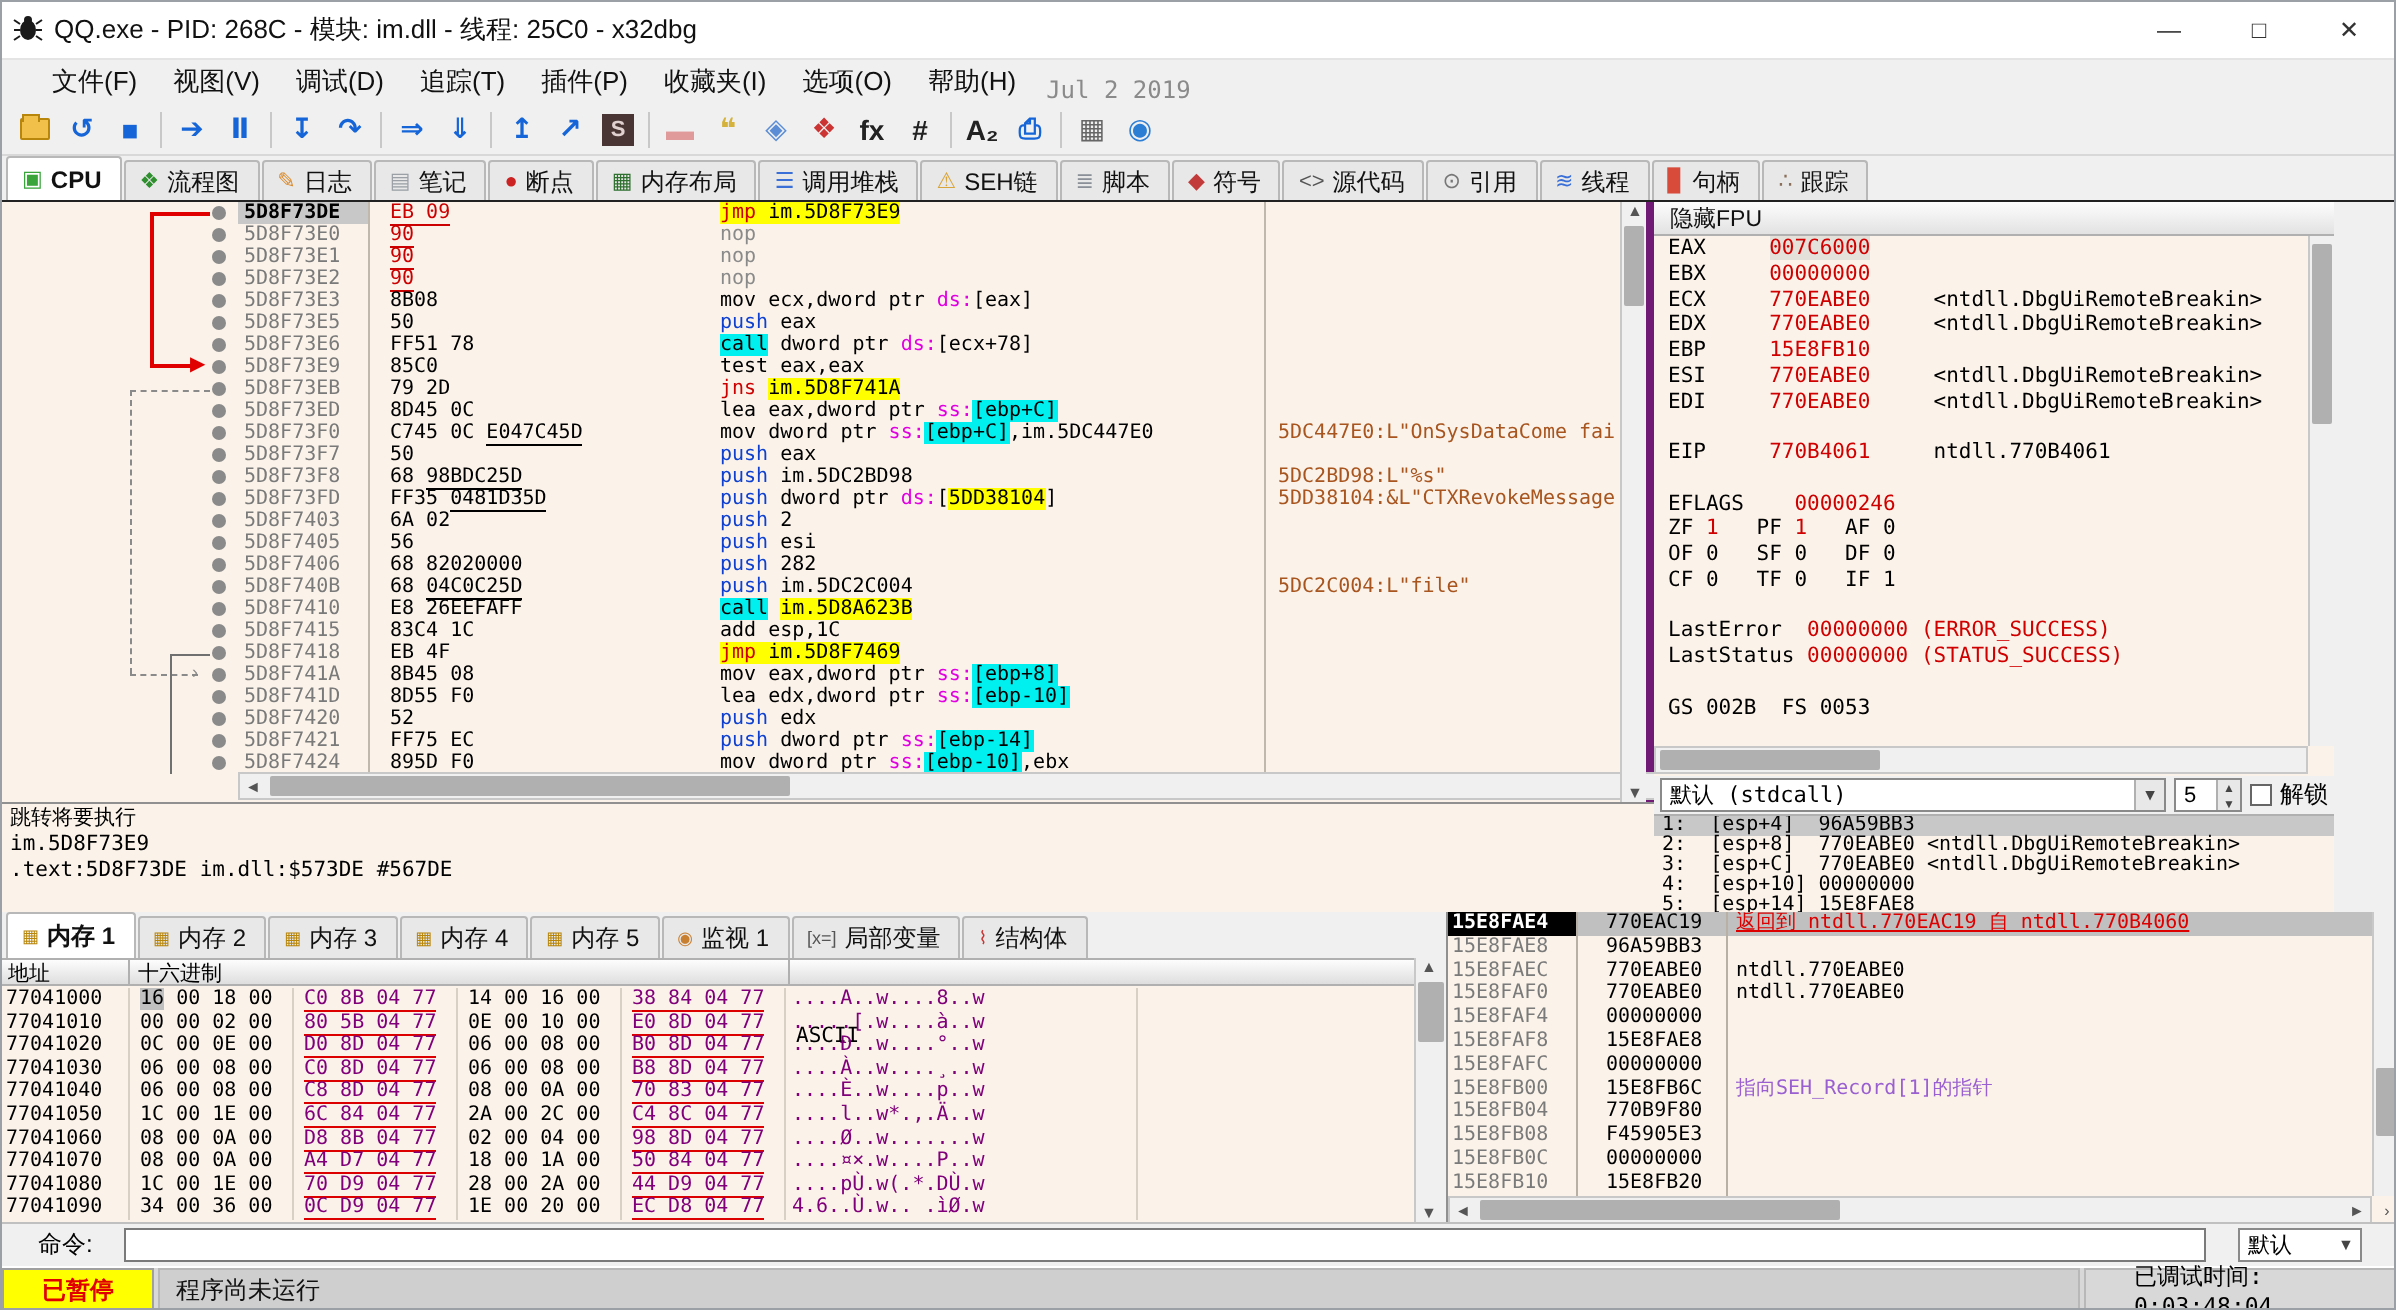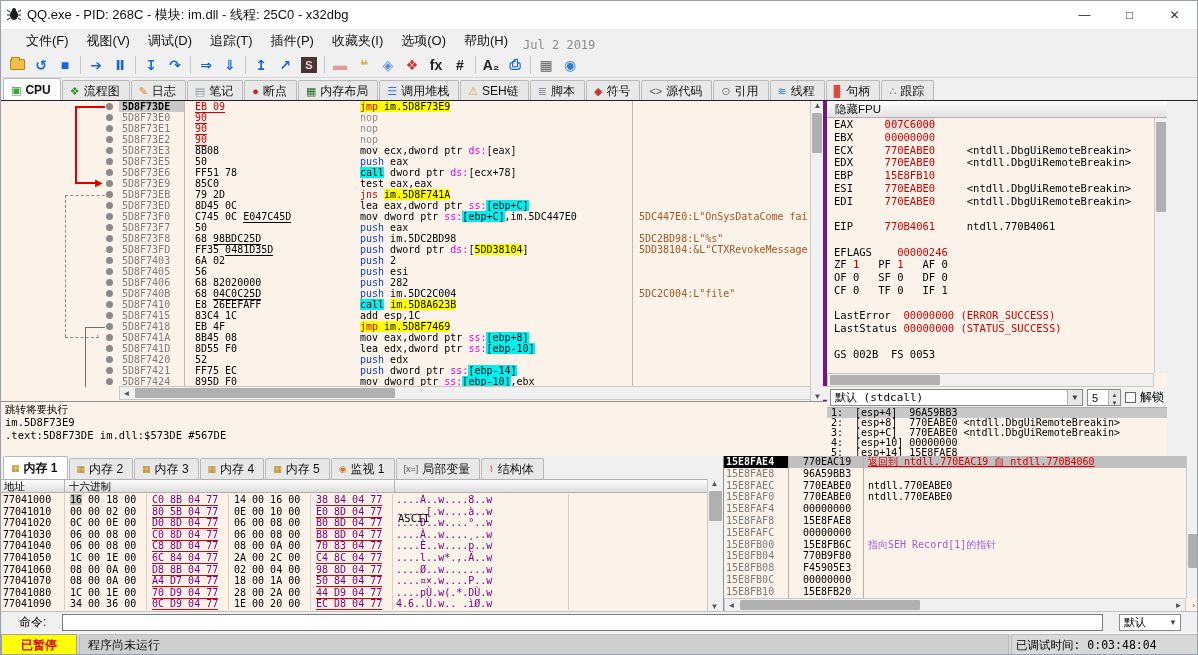--- a/index.html
+++ b/index.html
@@ -131,21 +131,21 @@
 
   
   #cmdbar { position:absolute; top:610px; left:0; width:1198px; height:22px; background:#f0f0f0; border-top:1px solid #c0c0c0; display:flex; align-items:center; padding:0 18px; gap:16px; }
   #cmd-label { font-size:12px; }
   #cmd-input { flex:1; height:17px; background:#fff; border:1px solid #7a7a7a; font-family:"DejaVu Sans Mono",monospace; font-size:11px; padding:0 3px; }
   #cmd-profile { width:62px; height:17px; background:#fff; border:1px solid #8a8a8a; display:flex; align-items:center; font-size:11px; padding-left:4px; }
   #cmd-profile .dd { margin-left:auto; width:14px; text-align:center; font-size:8px; color:#444; }
   #statusbar { position:absolute; top:632px; left:0; width:1198px; height:23px; background:#d8d8d8; display:flex; align-items:stretch; border-top:1px solid #fff; }
   #status-state { width:76px; background:#ffff00; color:#e00000; font-weight:bold; display:flex; align-items:center; justify-content:center; font-size:12px; border:1px solid #a0a0a0; }
   #status-msg { flex:1; display:flex; align-items:center; padding-left:8px; font-size:12px; color:#111; background:#cfcfcf; border:1px solid #b8b8b8; margin-left:2px; }
-  #status-time { width:188px; display:flex; align-items:center; padding-left:4px; font-size:11.5px; font-family:"DejaVu Sans Mono",monospace; background:#d8d8d8; border:1px solid #b8b8b8; margin-left:2px; }
+  #status-time { width:157px; display:flex; align-items:center; padding-left:24px; font-size:11.5px; font-family:"DejaVu Sans Mono",monospace; background:#d8d8d8; border:1px solid #b8b8b8; margin-left:2px; }
 </style>
 </head>
 <body>
 
 <div id="app">
 
   <div id="titlebar">
     <span id="title-icon">
       <svg width="16" height="14" viewBox="0 0 16 14">
           <ellipse cx="8" cy="8" rx="4" ry="5" fill="#1a1a1a"></ellipse>

